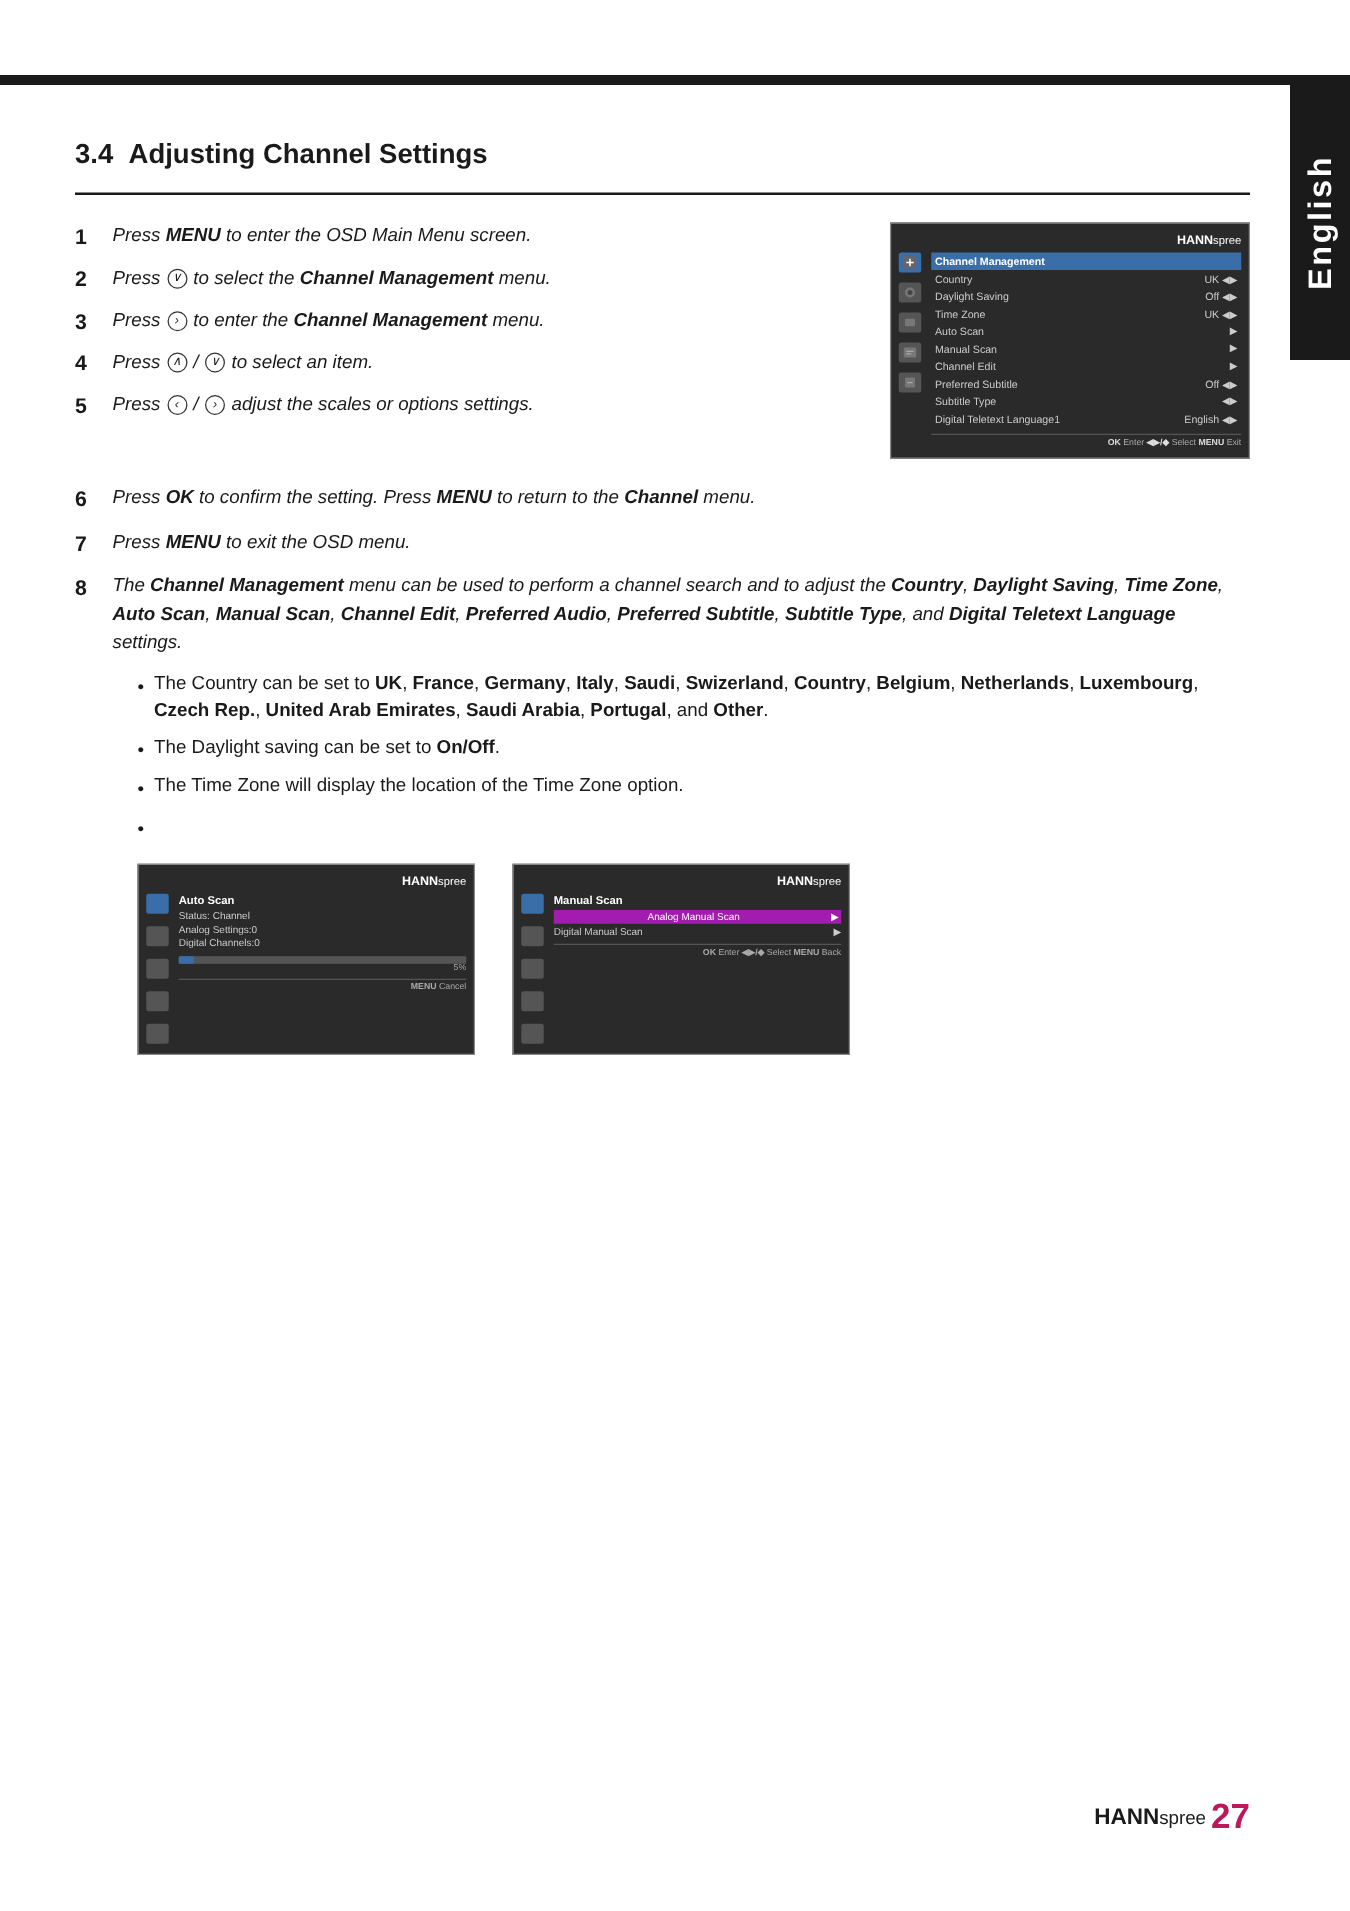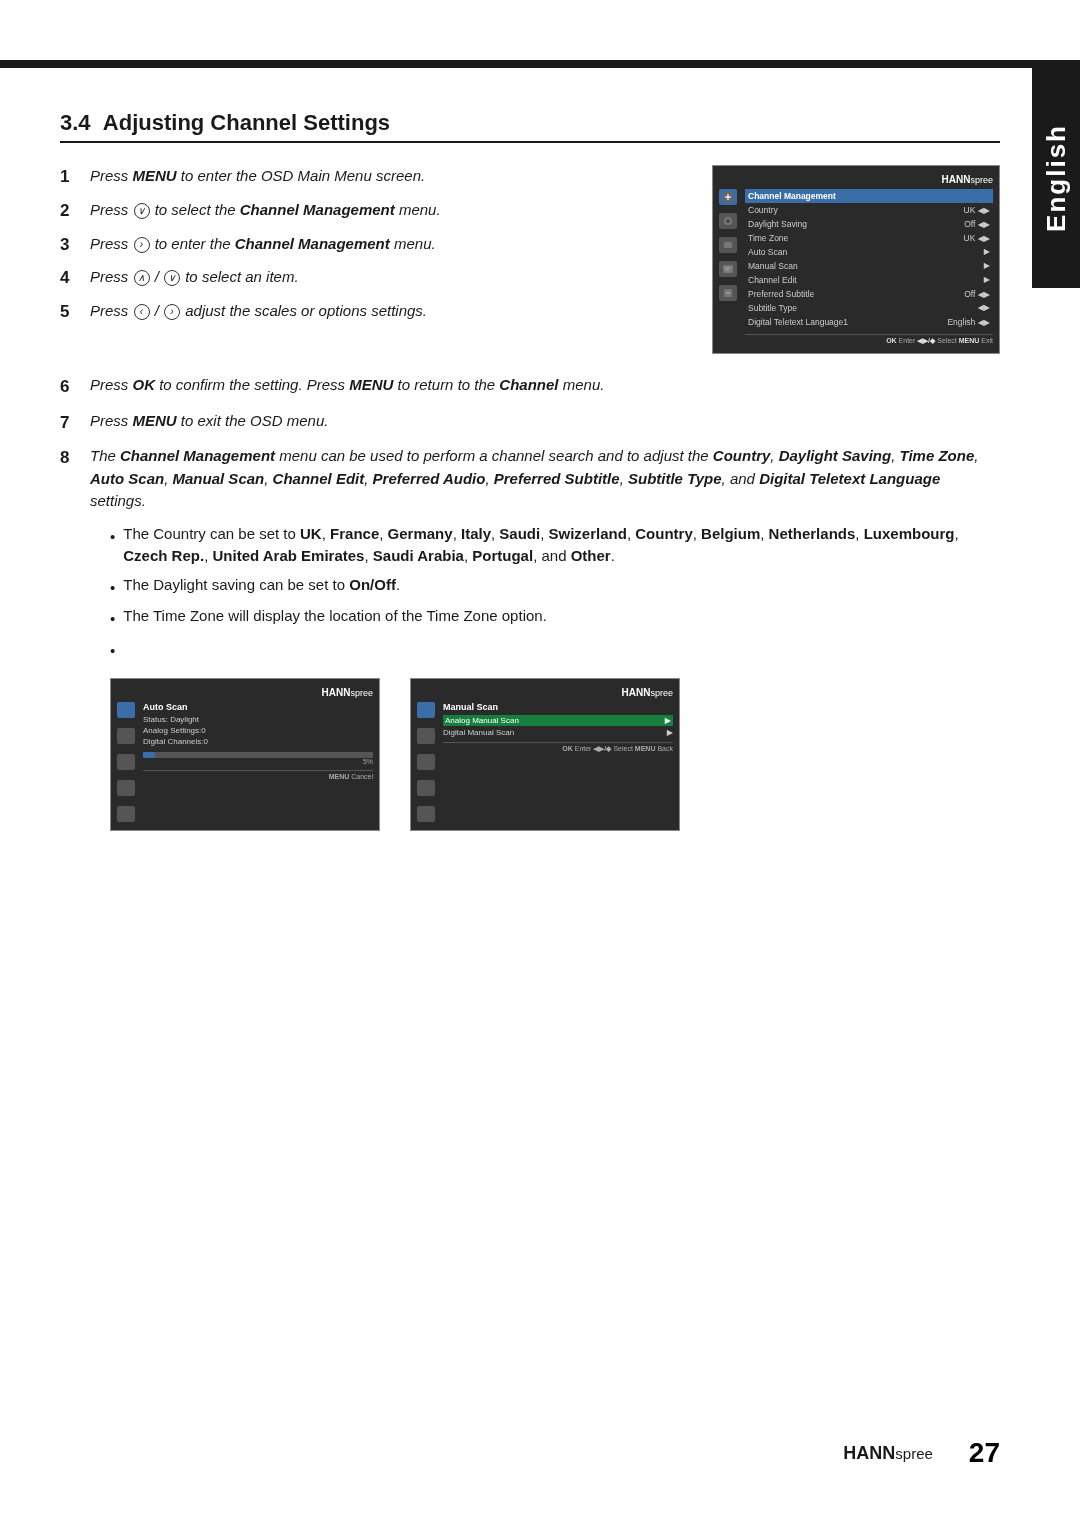--- a/index.html
+++ b/index.html
@@ -51,21 +51,21 @@
       left: 60px;
       right: 80px;
       padding: 30px 0;
     }
 
     
     .section-heading {
       font-size: 22px;
       font-weight: 900;
       font-family: 'Arial Black', Arial, sans-serif;
-      margin-bottom: 15px;
+      margin-bottom: 28px;
       color: #1a1a1a;
     }
 
     
     .steps-container {
       display: flex;
       gap: 20px;
       margin-bottom: 20px;
     }
     .steps-left {
@@ -250,23 +250,24 @@
       font-weight: bold;
       color: #fff;
       margin-bottom: 3px;
     }
     .bottom-menu-row {
       font-size: 8px;
       color: #ccc;
       margin-bottom: 2px;
     }
     .bottom-menu-row.hl {
-      background: #15803d;
+      background: #a21caf;
       color: #fff;
       padding: 1px 2px;
+      text-align: center;
     }
     .progress-bar-wrap {
       margin-top: 6px;
       background: #555;
       height: 6px;
       width: 100%;
       border-radius: 1px;
     }
     .progress-bar-fill {
       background: #3a6ea8;
@@ -355,22 +356,21 @@
       font-family: 'Arial Black', Arial, sans-serif;
       color: #1a1a1a;
     }
     .brand-footer span {
       font-weight: normal;
       font-size: 15px;
     }
     .page-num {
       font-size: 28px;
       font-weight: bold;
-      color: #000000;
-      margin-left: 32px;
+      color: #be185d;
     }
 
     
     .heading-rule {
       border: none;
       border-top: 2px solid #1a1a1a;
       margin-bottom: 22px;
       margin-top: -10px;
     }
   </style>
@@ -575,21 +575,21 @@
       <div class="bottom-osd-body">
         <div class="bottom-osd-icons">
           <div class="bottom-osd-icon-box active"></div>
           <div class="bottom-osd-icon-box"></div>
           <div class="bottom-osd-icon-box"></div>
           <div class="bottom-osd-icon-box"></div>
           <div class="bottom-osd-icon-box"></div>
         </div>
         <div class="bottom-osd-menu">
           <div class="bottom-menu-title">Auto Scan</div>
-          <div class="bottom-menu-row">Status: Daylight</div>
+          <div class="bottom-menu-row">Status: Channel</div>
           <div class="bottom-menu-row">Analog Settings:0</div>
           <div class="bottom-menu-row">Digital Channels:0</div>
           <div class="progress-bar-wrap">
             <div class="progress-bar-fill"></div>
           </div>
           <div class="progress-pct">5%</div>
           <div class="bottom-osd-footer">
             <b>MENU</b> Cancel
           </div>
         </div>

